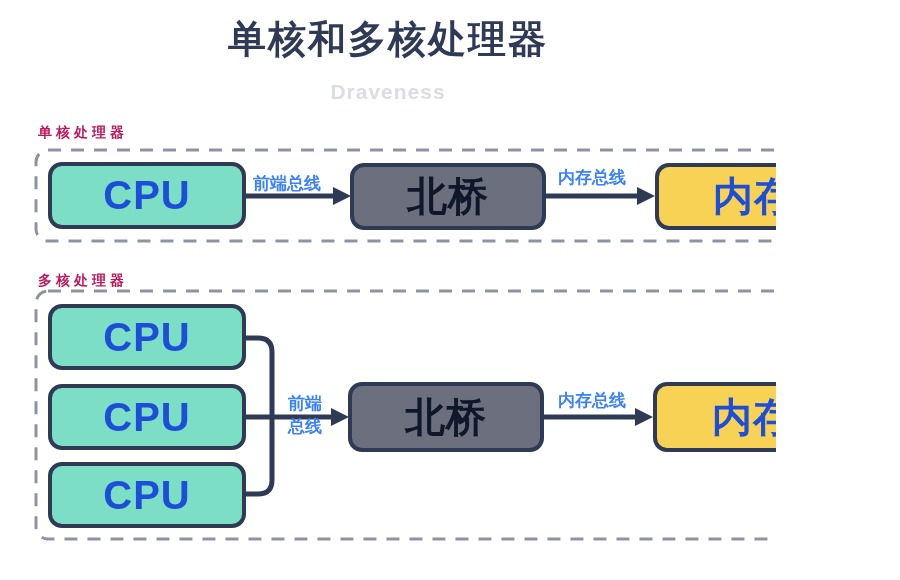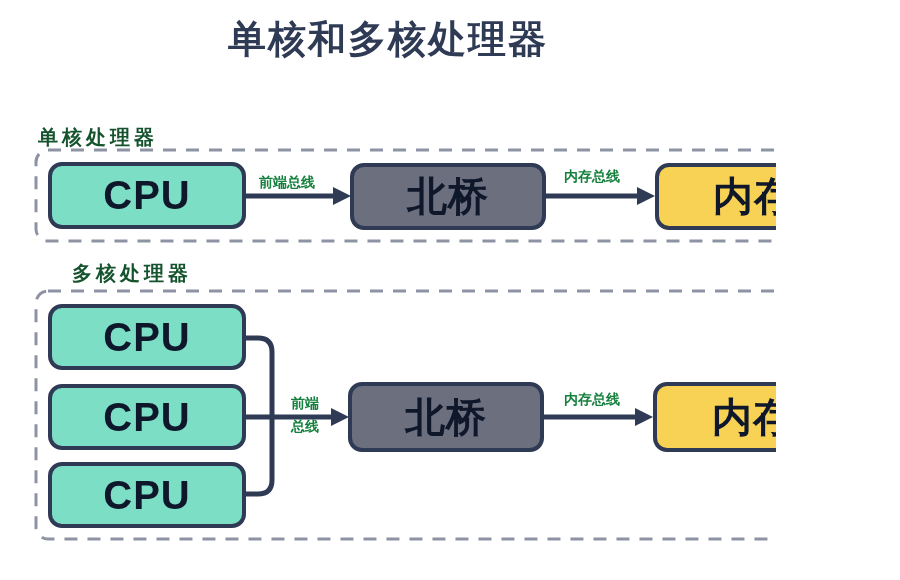--- a/index.html
+++ b/index.html
@@ -32,45 +32,45 @@
     left: 0; right: 0; top: 80px;
     text-align: center;
     font-size: 21px;
     font-weight: bold;
     letter-spacing: 1px;
     color: #dbdde4;
   }
   .section-label {
     position: absolute;
     left: 38px;
-    font-size: 20px;
+    font-size: 14px;
     font-weight: bold;
     letter-spacing: 4px;
-    color: #14532d;
+    color: #be185d;
   }
   .node {
     position: absolute;
     box-sizing: border-box;
     display: flex;
     align-items: center;
     justify-content: center;
     border: 4px solid #2f3a55;
     border-radius: 14px;
     font-weight: bold;
-    color: #0f172a;
+    color: #1d4ed8;
   }
   .node.teal  { background: #7ddec6; }
   .node.slate { background: #6b6f7e; color: #0f172a; }
   .node.yellow{ background: #f8d254; }
   .node .node-text { font-size: 40px; letter-spacing: 1px; }
   .bus-label {
     position: absolute;
-    font-size: 14px;
+    font-size: 17px;
     font-weight: bold;
-    color: #15803d;
+    color: #3b82f6;
     text-align: center;
     line-height: 1.1;
     font-family: Liberation Serif, serif;
   }
   .bus-label.two-line { line-height: 23px; text-align: center; }
 </style>
 </head>
 <body>
 
 <div class="stage">
@@ -88,40 +88,41 @@
 
     <path d="M246,338 h12 q14,0 14,14 V480 q0,14 -14,14 h-12" stroke="#2f3a55" stroke-width="5" fill="none"></path>
     <path d="M246,417 H334" stroke="#2f3a55" stroke-width="5" fill="none"></path>
     <polygon points="331,408 331,426 349,417" fill="#2f3a55"></polygon>
 
     <path d="M544,417 H638" stroke="#2f3a55" stroke-width="5" fill="none"></path>
     <polygon points="635,408 635,426 653,417" fill="#2f3a55"></polygon>
   </svg>
 
   <h1 class="page-title">单核和多核处理器</h1>
+  <div class="subtitle">Draveness</div>
 
   <div class="section-label" style="top:124px;">单核处理器</div>
 
   <div class="node teal" style="left:48px; top:162px; width:198px; height:67px;">
     <span class="node-text">CPU</span>
   </div>
 
   <div class="bus-label" style="left:240px; top:175px; width:94px;">前端总线</div>
 
   <div class="node slate" style="left:350px; top:163px; width:196px; height:67px;">
     <span class="node-text">北桥</span>
   </div>
 
   <div class="bus-label" style="left:545px; top:169px; width:94px;">内存总线</div>
 
   <div class="node yellow" style="left:655px; top:163px; width:198px; height:67px;">
     <span class="node-text">内存</span>
   </div>
 
-  <div class="section-label" style="top:260px;margin-left:34px;">多核处理器</div>
+  <div class="section-label" style="top:272px;">多核处理器</div>
 
   <div class="node teal" style="left:48px; top:304px; width:198px; height:66px;">
     <span class="node-text">CPU</span>
   </div>
   <div class="node teal" style="left:48px; top:384px; width:198px; height:66px;">
     <span class="node-text">CPU</span>
   </div>
   <div class="node teal" style="left:48px; top:462px; width:198px; height:66px;">
     <span class="node-text">CPU</span>
   </div>

